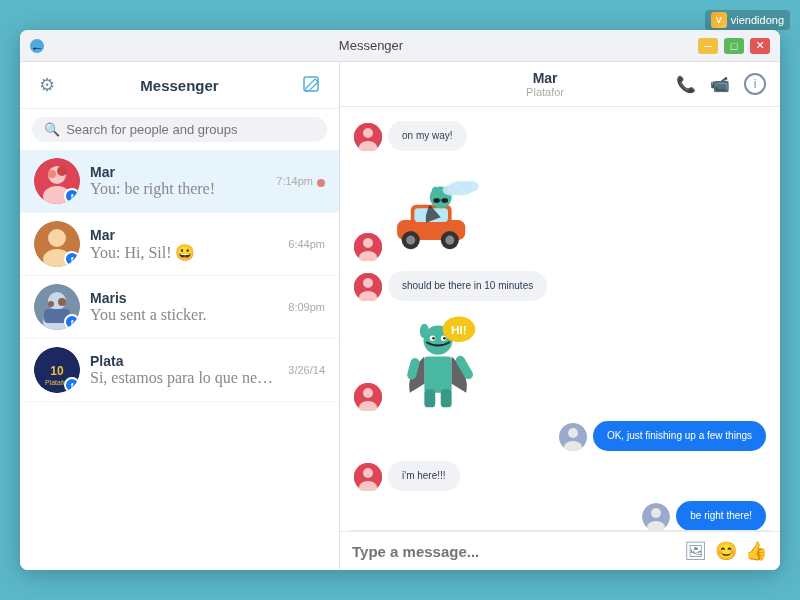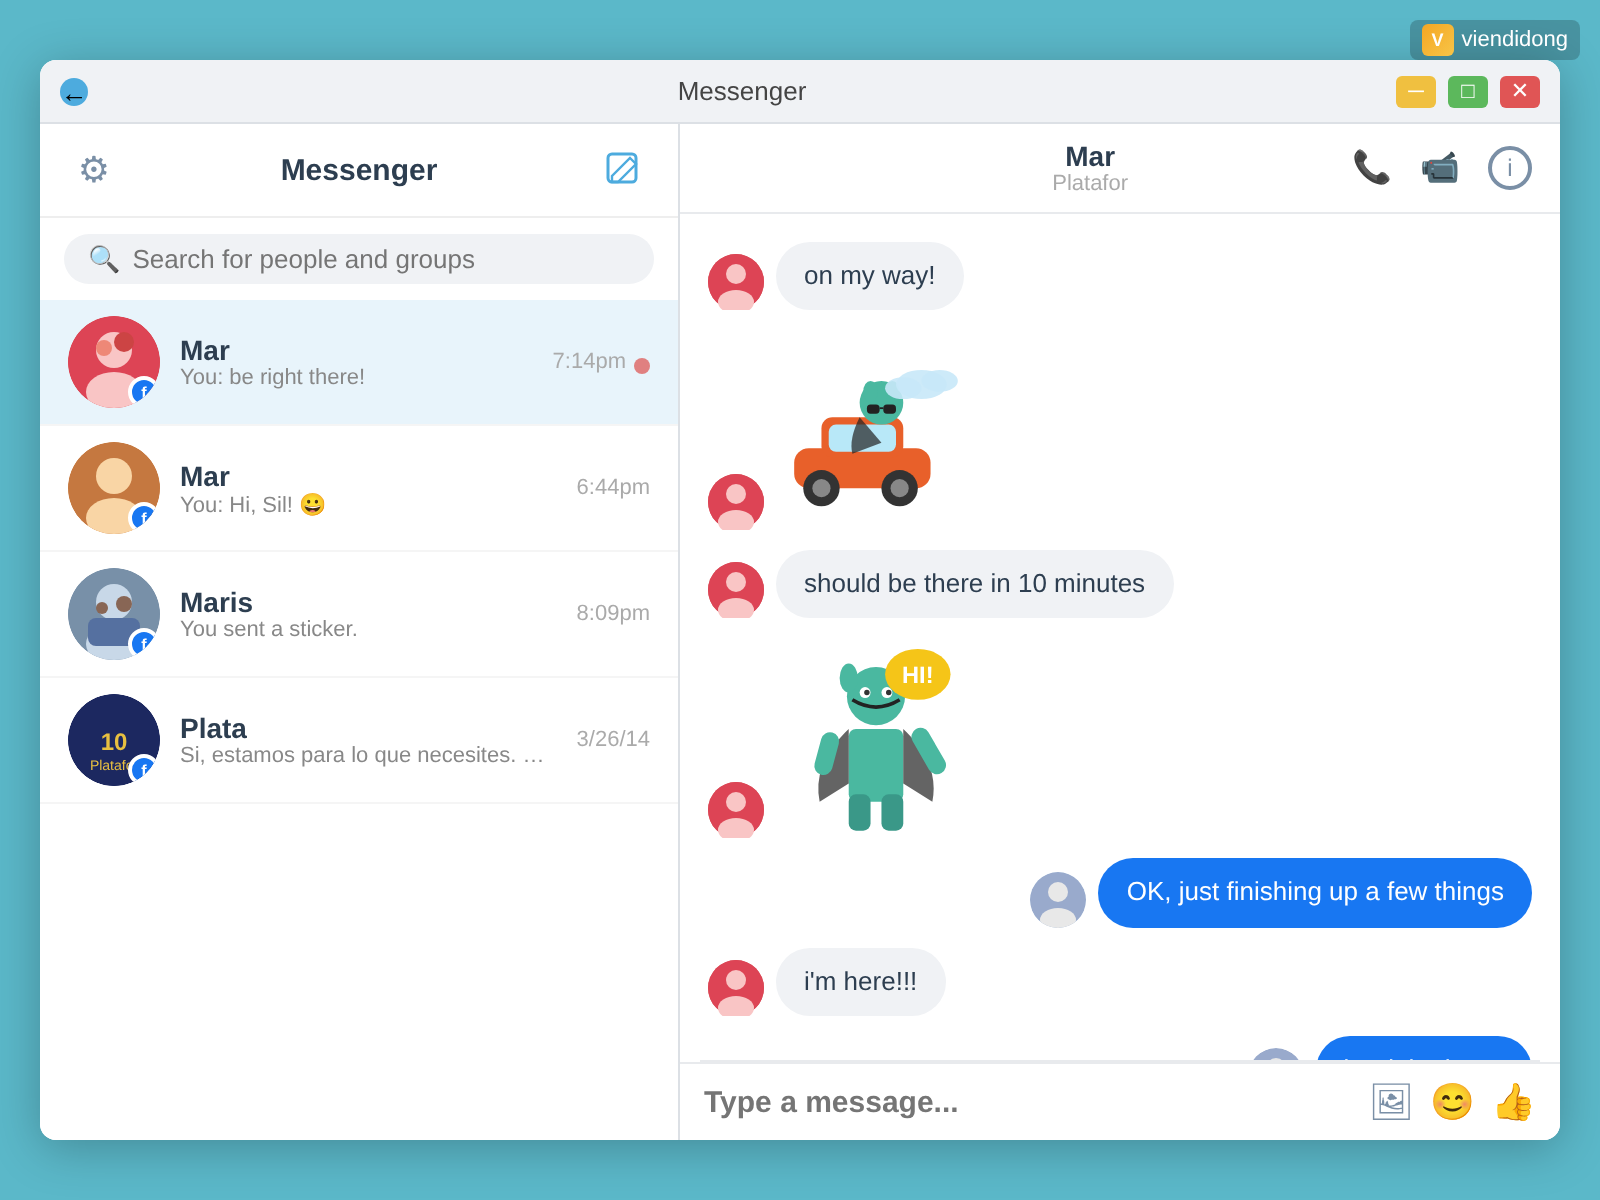--- a/index.html
+++ b/index.html
@@ -145,22 +145,22 @@
       background: #1877f2;
       display: flex; align-items: center; justify-content: center;
       font-size: 8px; color: #fff; font-weight: bold;
       border: 2px solid #fff;
     }
     .conv-info { flex: 1; min-width: 0; }
     .conv-name {
       font-size: 14px; font-weight: 600; color: #2d3e50;
     }
     .conv-preview {
-      font-size: 11px; color: #888;
-      white-space: nowrap; overflow: hidden; text-overflow: ellipsis;
+      font-size: 16px; color: #888;
+      white-space: nowrap; overflow: hidden; text-overflow: ellipsis; font-family: Liberation Serif, serif;
     }
     .conv-meta {
       display: flex; flex-direction: row; align-items: flex-end; gap: 4px;
     }
     .conv-time { font-size: 11px; color: #aaa; }
     .conv-dot {
       width: 8px; height: 8px; border-radius: 50%; background: #e08080;
     }
     
     .chat-area {
@@ -214,21 +214,21 @@
       width: 28px; height: 28px; border-radius: 50%;
       flex-shrink: 0;
       font-size: 14px;
       display: flex; align-items: center; justify-content: center;
     }
     .msg-bubble {
       max-width: 55%;
       background: #f0f2f5;
       border-radius: 18px;
       padding: 8px 14px;
-      font-size: 13px;
+      font-size: 10px;
       color: #2d3e50;
       line-height: 1.4;
     }
     .msg-row.me .msg-bubble {
       background: #1877f2;
       color: #fff;
     }
     .sticker {
       max-width: 110px;
       max-height: 110px;

